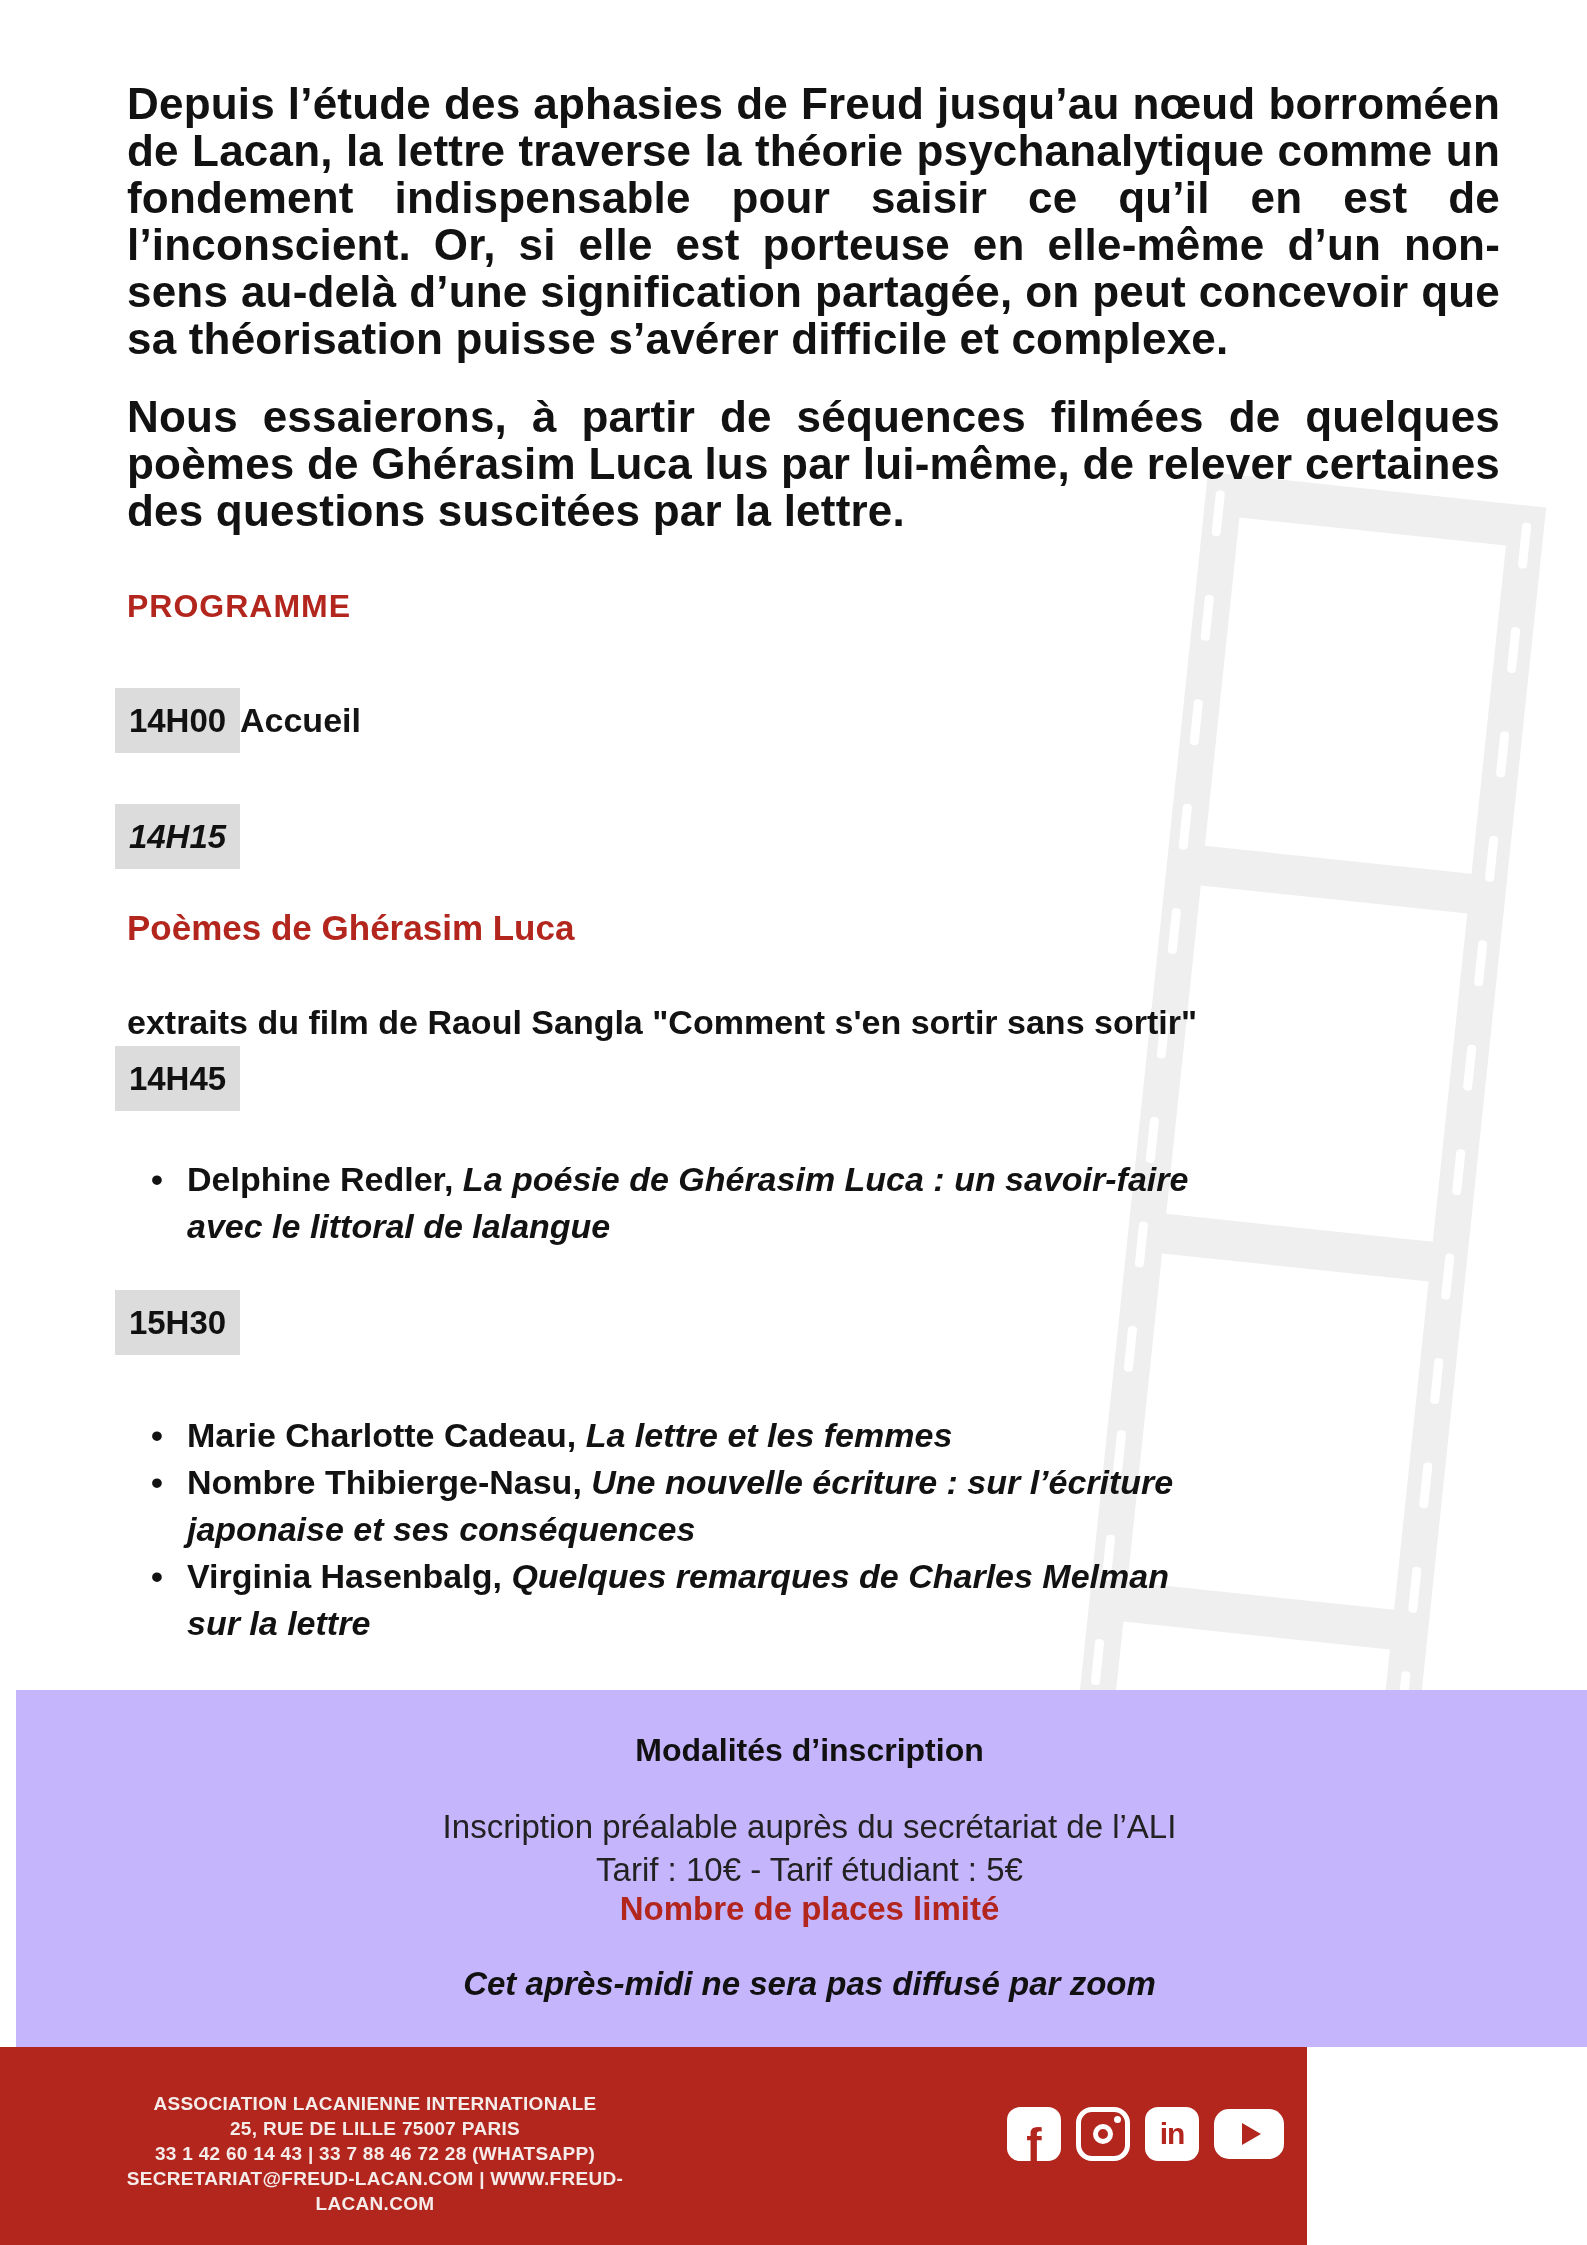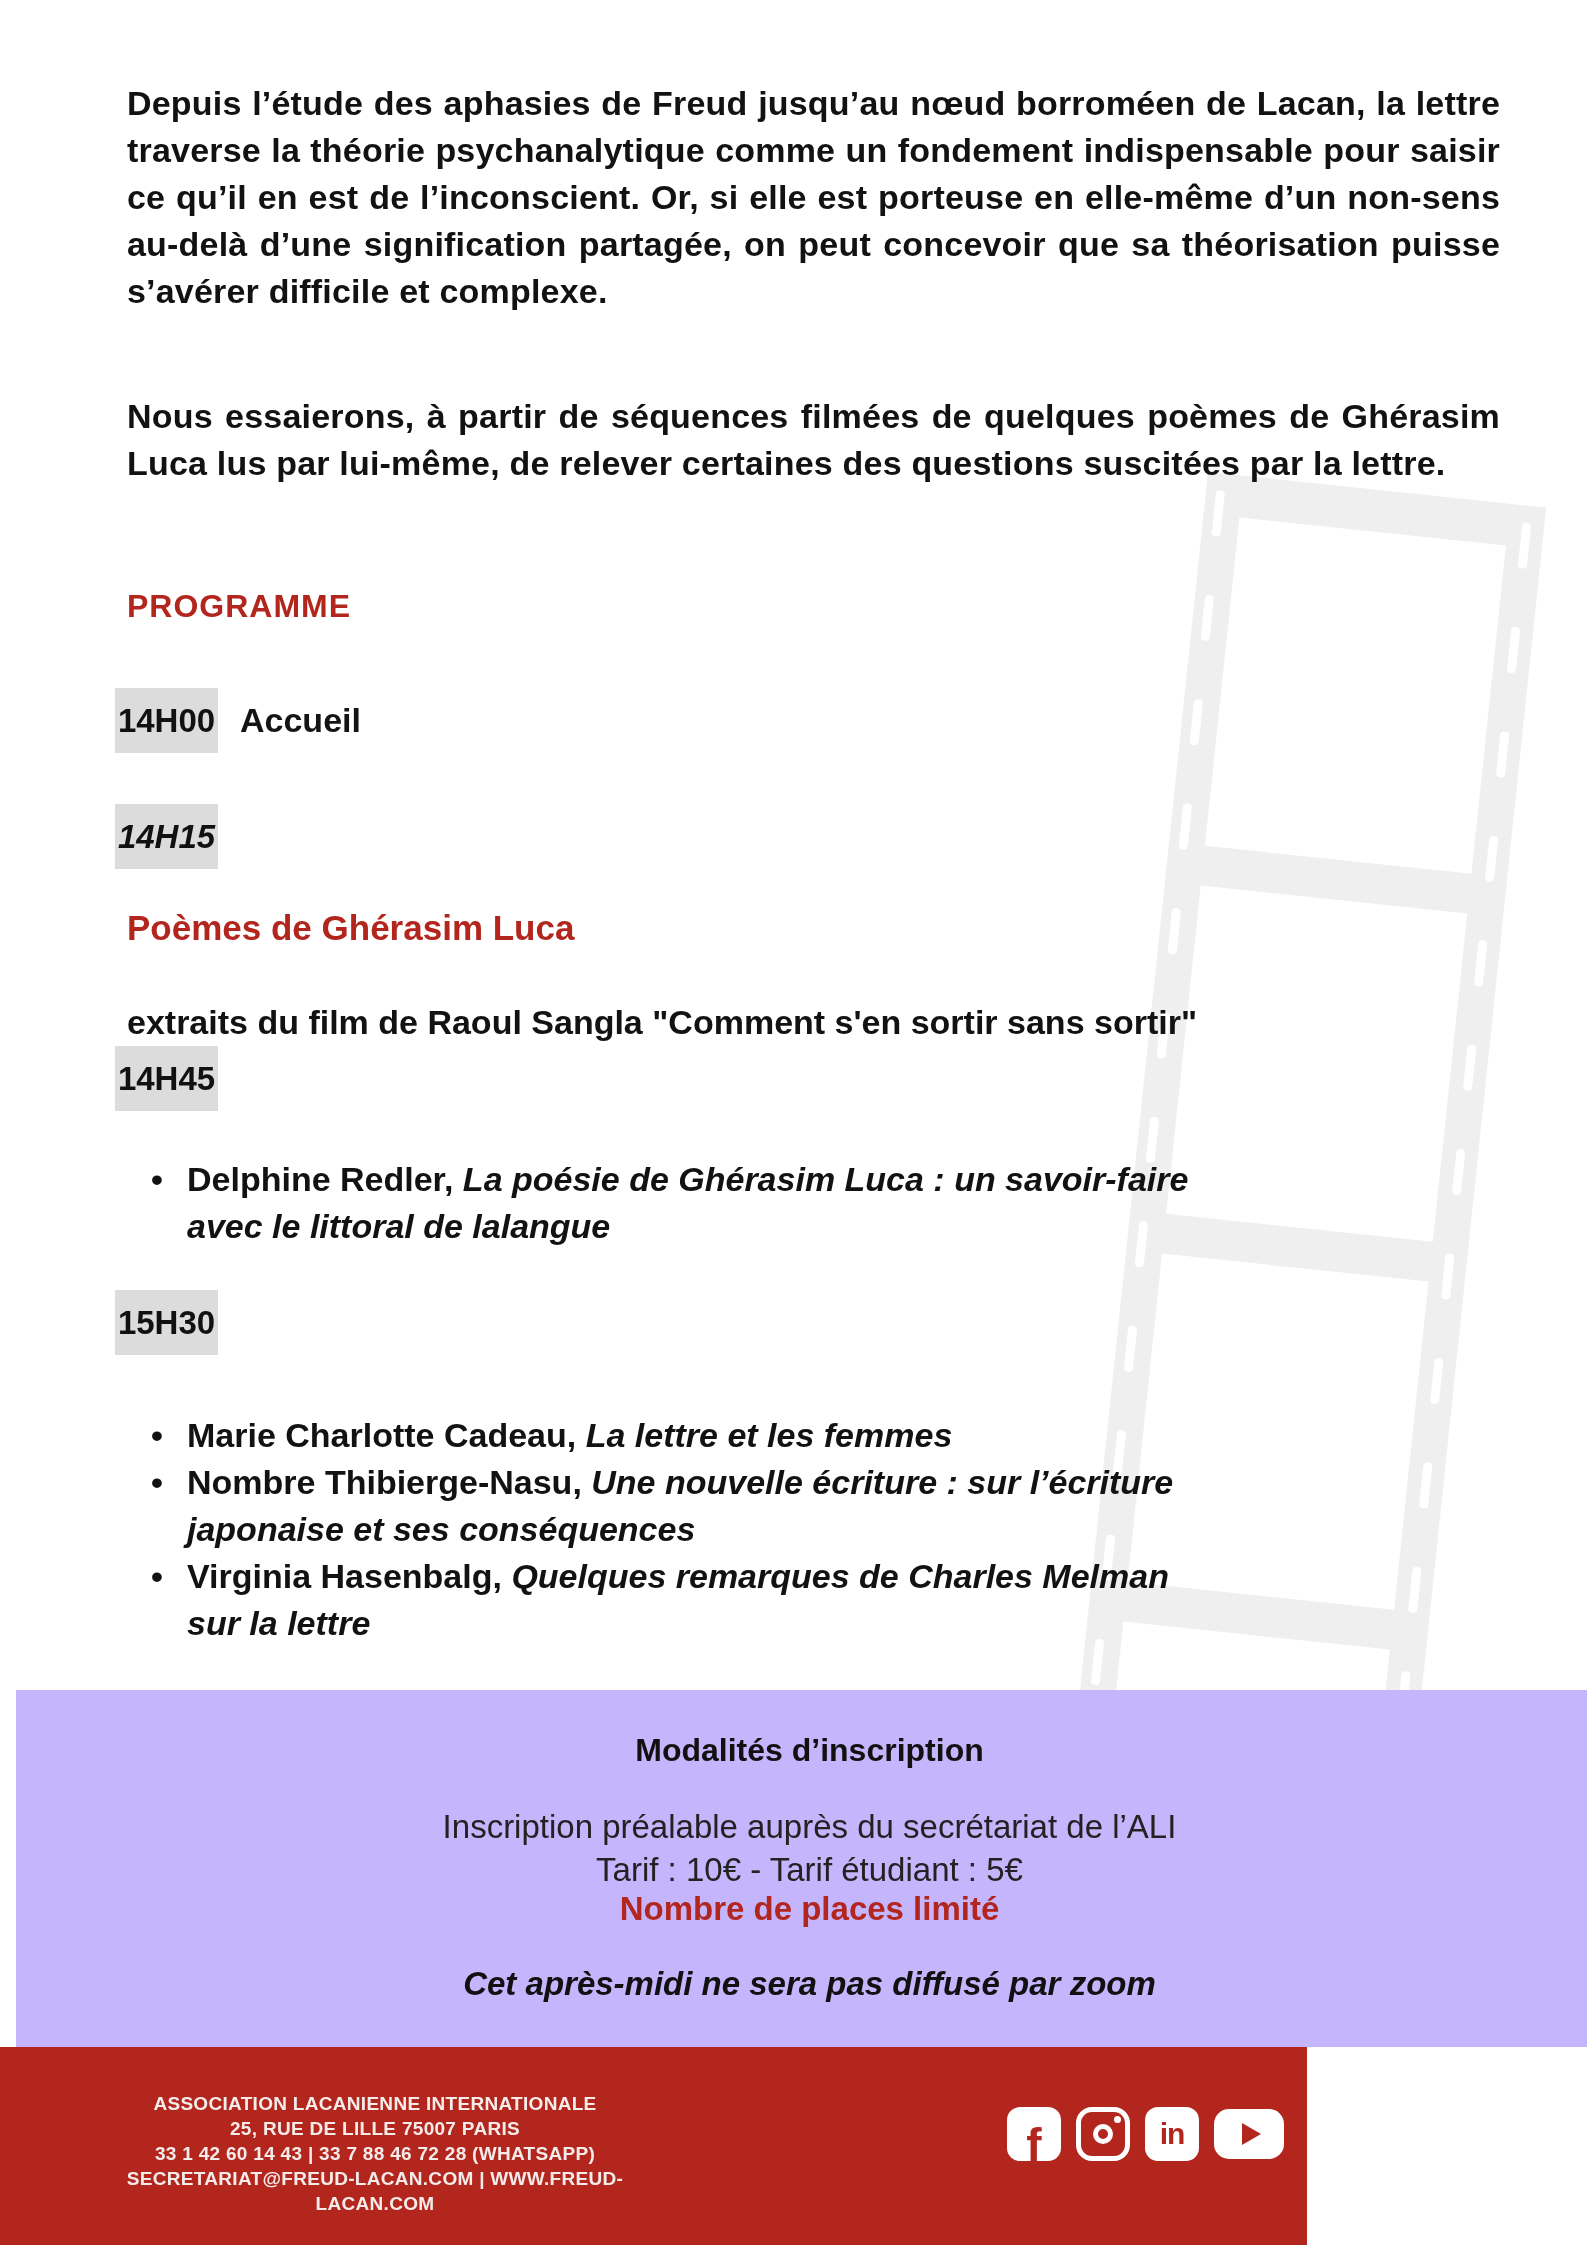--- a/index.html
+++ b/index.html
@@ -8,31 +8,31 @@
     position:relative; width:1587px; height:2245px;
     background:#ffffff; overflow:hidden;
     font-family:"Liberation Sans", sans-serif; color:#141414;
   }
   
   .filmstrip { position:absolute; left:1030px; top:462px; z-index:0; }
   
   .content { position:absolute; inset:0; z-index:1; }
   .para {
     position:absolute; left:127px; width:1373px;
-    font-size:34px; font-weight:bold; line-height:47px;
+    font-size:44px; font-weight:bold; line-height:47px;
     text-align:justify; color:#121212; letter-spacing:0.2px;
   }
   .para-1 { top:80px; }
   .para-2 { top:393px; }
   .programme-heading {
     position:absolute; left:127px; top:588px;
     font-size:32px; font-weight:bold; letter-spacing:1px;
   }
   .time-badge {
-    position:absolute; left:115px; width:103px; height:65px;
+    position:absolute; left:115px; width:125px; height:65px;
     background:#DCDCDC; display:flex; align-items:center; justify-content:center;
     font-size:33px; font-weight:bold; color:#111;
   }
   .badge-1400 { top:688px; }
   .badge-1415 { top:804px;font-style:italic; }
   .badge-1445 { top:1046px; }
   .badge-1530 { top:1290px; }
   .accueil-label {
     position:absolute; left:240px; top:688px; height:65px;
     display:flex; align-items:center; font-size:34px; font-weight:bold;

